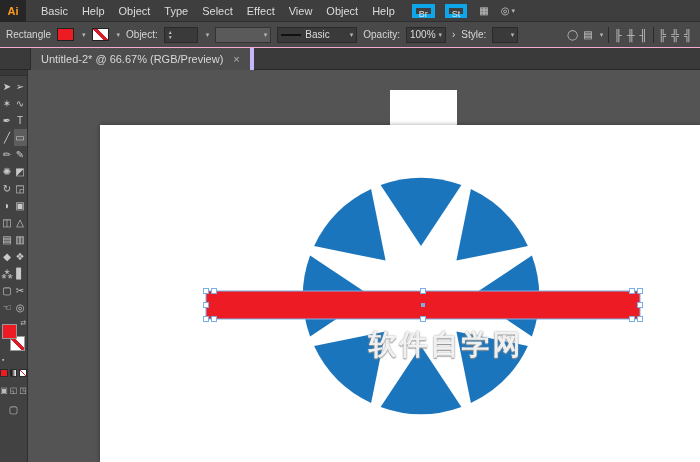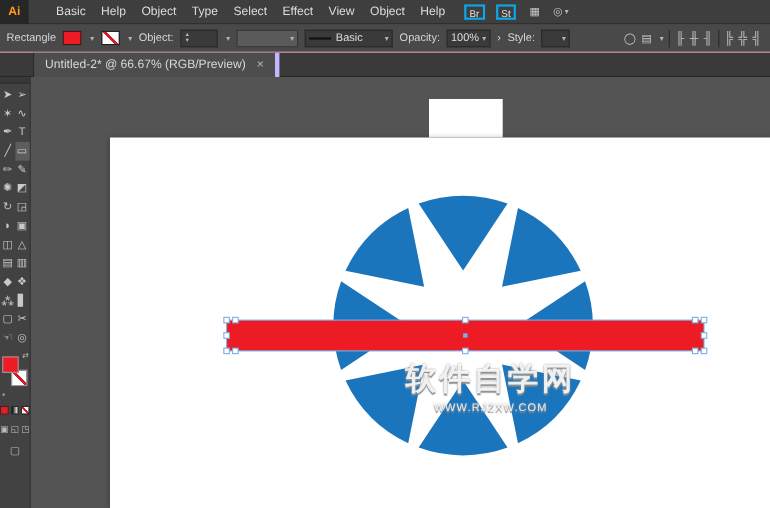--- a/index.html
+++ b/index.html
@@ -4,23 +4,23 @@
 <style>
   *{box-sizing:border-box;margin:0;padding:0}
   html,body{width:700px;height:462px;overflow:hidden;background:#3c3c3c;
     font-family:"Liberation Sans",sans-serif}
   #app{position:relative;width:700px;height:462px}
 
   
   .menu-bar{position:absolute;top:0;left:0;width:100%;height:22px;background:#3e3e3e;
     display:flex;align-items:center;color:#dcdcdc;font-size:11px;border-bottom:1px solid #2e2e2e}
   .logo{width:26px;height:22px;background:#262626;color:#ff9a1e;font-weight:bold;
-    display:flex;align-items:center;justify-content:center;margin-right:18px}
+    display:flex;align-items:center;justify-content:center;margin-right:8px}
   .menu-item{padding:0 7px;height:22px;line-height:22px}
-  .mini-labeled-btn{border:2px solid #0ea5e9;font-size:9px;padding:0 3px;height:14px;
+  .mini-labeled-btn{border:4px solid #0ea5e9;font-size:9px;padding:0 3px;height:14px;
     line-height:12px;margin-left:10px;color:#e2e2e2}
   .bar-icon{margin-left:12px;font-size:10px;color:#c9c9c9}
   .caret{font-size:7px;color:#b5b5b5;margin-left:2px}
 
   
   .control-bar{position:absolute;top:22px;left:0;width:100%;height:26px;background:#494949;
     border-bottom:1px solid #f9a8d4;display:flex;align-items:center;padding:0 6px;gap:6px;
     font-size:10px;color:#d6d6d6;overflow:hidden}
   .cb-label{white-space:nowrap}
   .swatch{width:17px;height:13px;border:1px solid #222}
@@ -227,17 +227,16 @@
         <rect x="392.5" y="246.5" width="5" height="5" fill="#fff" stroke="#7aafe6" stroke-width="1"></rect>
         <rect x="609.5" y="246.5" width="5" height="5" fill="#fff" stroke="#7aafe6" stroke-width="1"></rect>
         <rect x="183.5" y="218.5" width="5" height="5" fill="#fff" stroke="#7aafe6" stroke-width="1"></rect>
         <rect x="601.5" y="218.5" width="5" height="5" fill="#fff" stroke="#7aafe6" stroke-width="1"></rect>
         <rect x="183.5" y="246.5" width="5" height="5" fill="#fff" stroke="#7aafe6" stroke-width="1"></rect>
         <rect x="601.5" y="246.5" width="5" height="5" fill="#fff" stroke="#7aafe6" stroke-width="1"></rect>
         <rect x="393" y="233" width="4" height="4" fill="#7aafe6"></rect>
       </svg>
     <div class="watermark">
       <div class="l1">软件自学网</div>
-      <div class="l2">WWW.RJZXW.COM</div>
     </div>
   </div>
 
 </div>
 
 </body></html>

